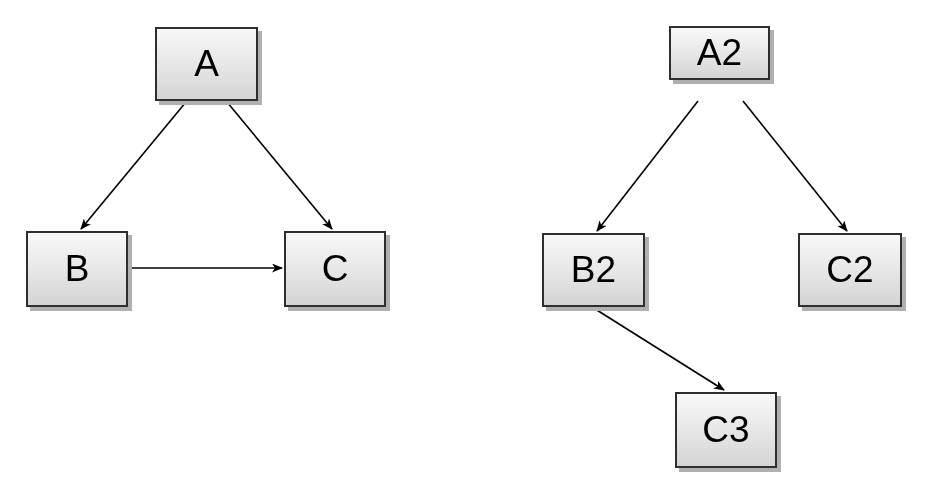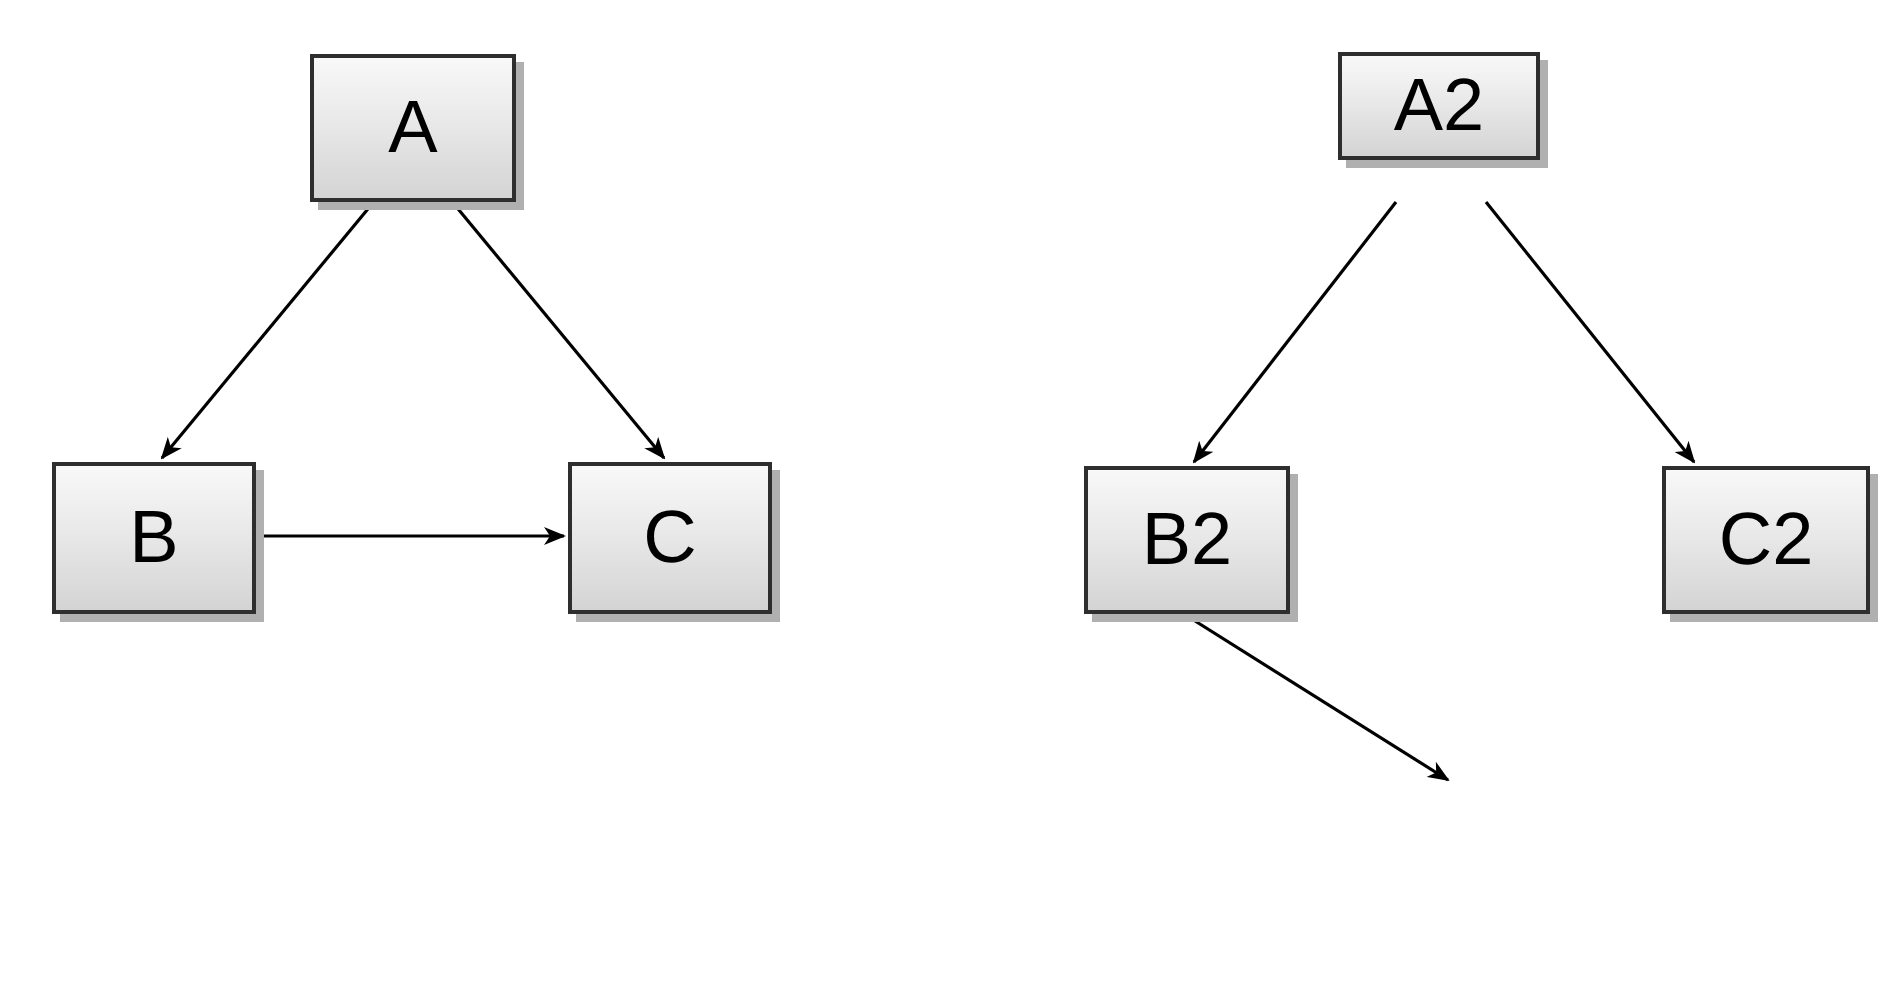--- a/index.html
+++ b/index.html
@@ -42,21 +42,21 @@
     color: #000000;
     letter-spacing: 0;
     transform: translateY(-1px);
   }
   
   .node-a  { left: 155px; top: 27px;  width: 103px; height: 74px; }
   .node-b  { left: 26px;  top: 231px; width: 102px; height: 76px; }
   .node-c  { left: 284px; top: 231px; width: 102px; height: 76px; }
   .node-a2 { left: 669px; top: 26px;  width: 101px; height: 54px; }
   .node-b2 { left: 542px; top: 233px; width: 103px; height: 74px; }
-  .node-c2 { left: 798px; top: 233px; width: 104px; height: 74px; margin-left: 33px; }
+  .node-c2 { left: 798px; top: 233px; width: 104px; height: 74px; }
   .node-c3 { left: 675px; top: 392px; width: 102px; height: 76px; }
 </style>
 </head>
 <body>
 
 <div class="canvas">
 
   <svg class="edges" viewBox="0 0 940 504" xmlns="http://www.w3.org/2000/svg">
     <defs>
       <marker id="arrow" viewBox="0 0 11 9" refX="10" refY="4.5" markerWidth="11" markerHeight="9" markerUnits="userSpaceOnUse" orient="auto">
@@ -97,14 +97,17 @@
 
   <div class="node node-a2">
     <span class="node-label">A2</span>
   </div>
   <div class="node node-b2">
     <span class="node-label">B2</span>
   </div>
   <div class="node node-c2">
     <span class="node-label">C2</span>
   </div>
+  <div class="node node-c3">
+    <span class="node-label">C3</span>
+  </div>
 
 </div>
 
 </body></html>

